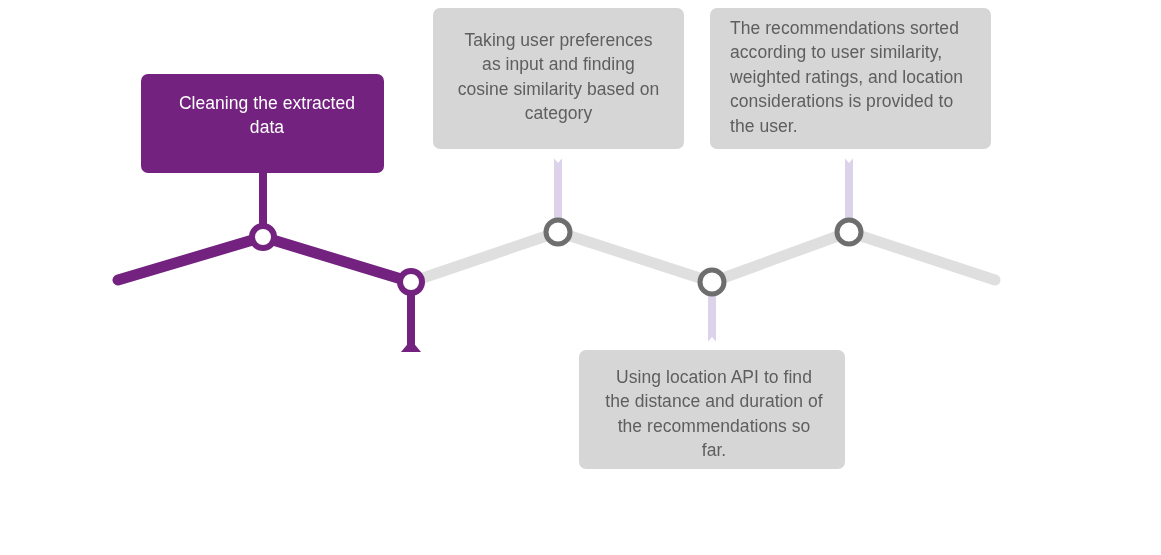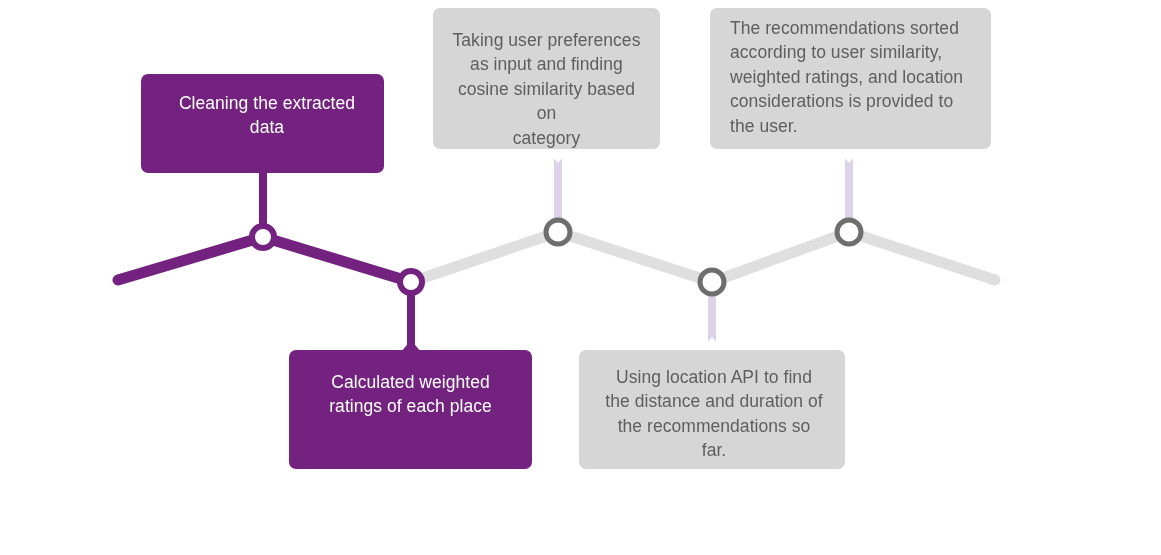--- a/index.html
+++ b/index.html
@@ -66,21 +66,21 @@
 
   
   #box-clean {
     left: 141px;  top: 74px;
     width: 243px; height: 99px;
     padding: 17px 8px 0 17px;
   }
   
   #box-cosine {
     left: 433px;  top: 8px;
-    width: 227px; height: 141px;
+    width: 251px; height: 141px;
     padding: 20px 14px 0 14px;
   }
   
   #box-sorted {
     left: 710px;  top: 8px;
     width: 281px; height: 141px;
     padding: 8px 18px 0 20px;
   }
   
   #box-weighted {
@@ -158,24 +158,20 @@
   </div>
 
   <div class="box grey align-left" id="box-sorted">
     <span class="txt">The recommendations sorted
 according to user similarity,
 weighted ratings, and location
 considerations is provided to
 the user.</span>
   </div>
 
-  <div class="box purple align-center" id="box-weighted">
-    <span class="txt">Calculated weighted
-ratings of each place</span>
-  </div>
 
   <div class="box grey align-center" id="box-location">
     <span class="txt">Using location API to find
 the distance and duration of
 the recommendations so
 far.</span>
   </div>
 
 </div>
 

